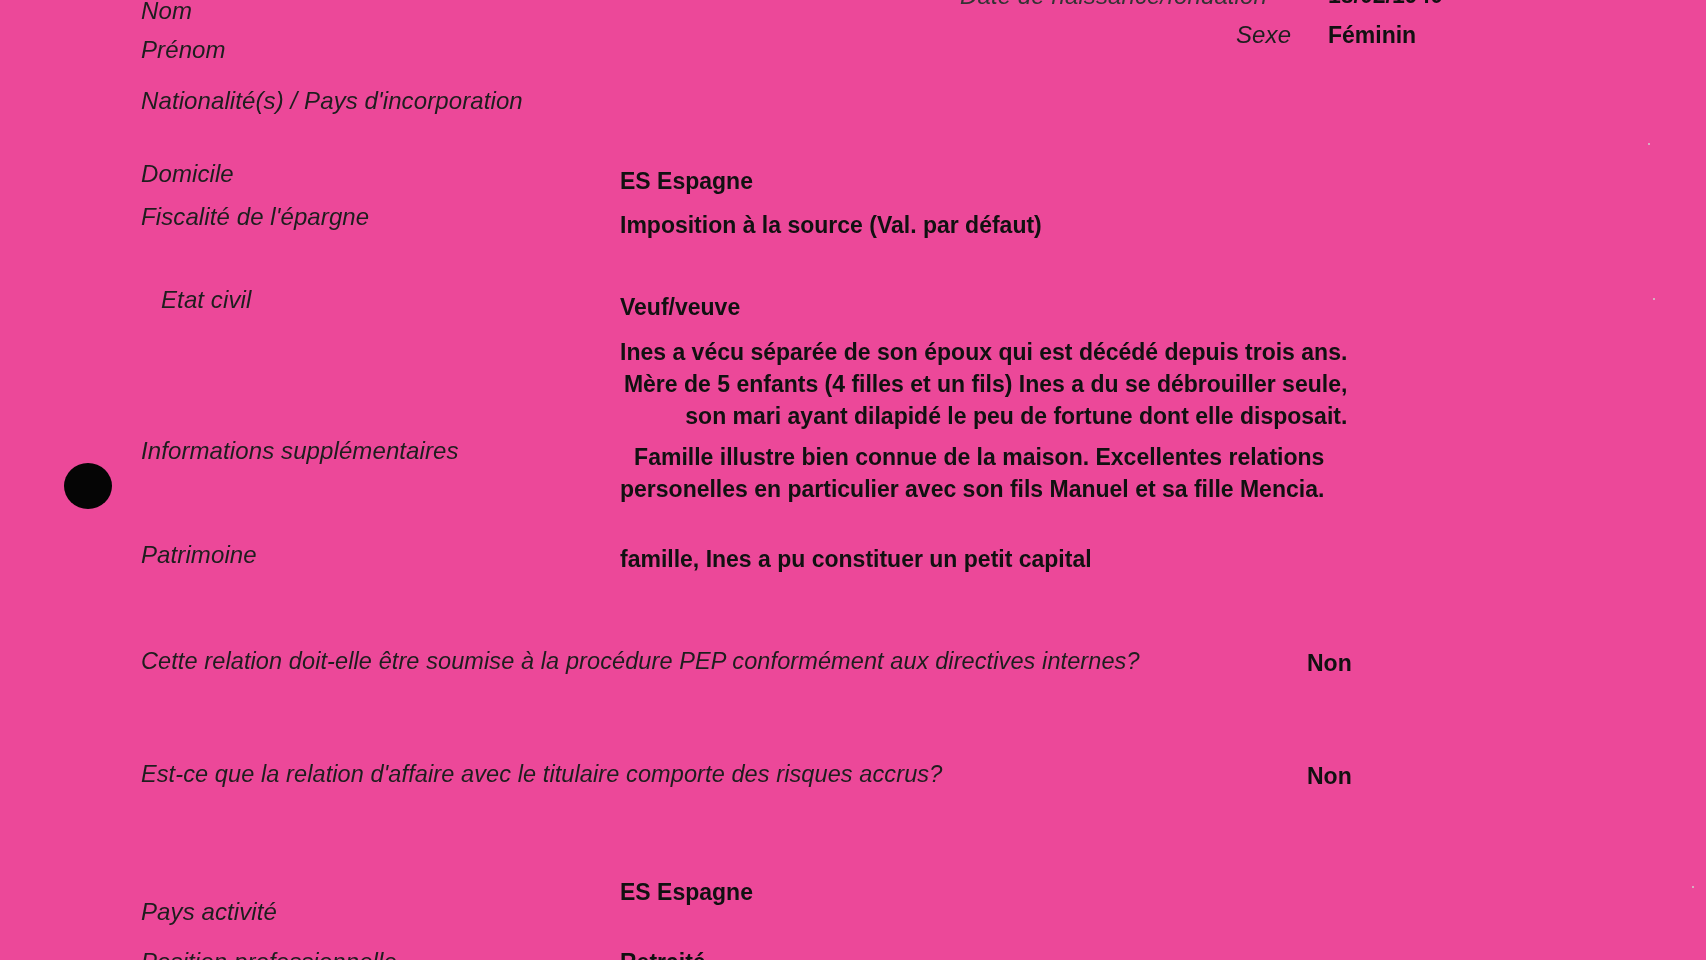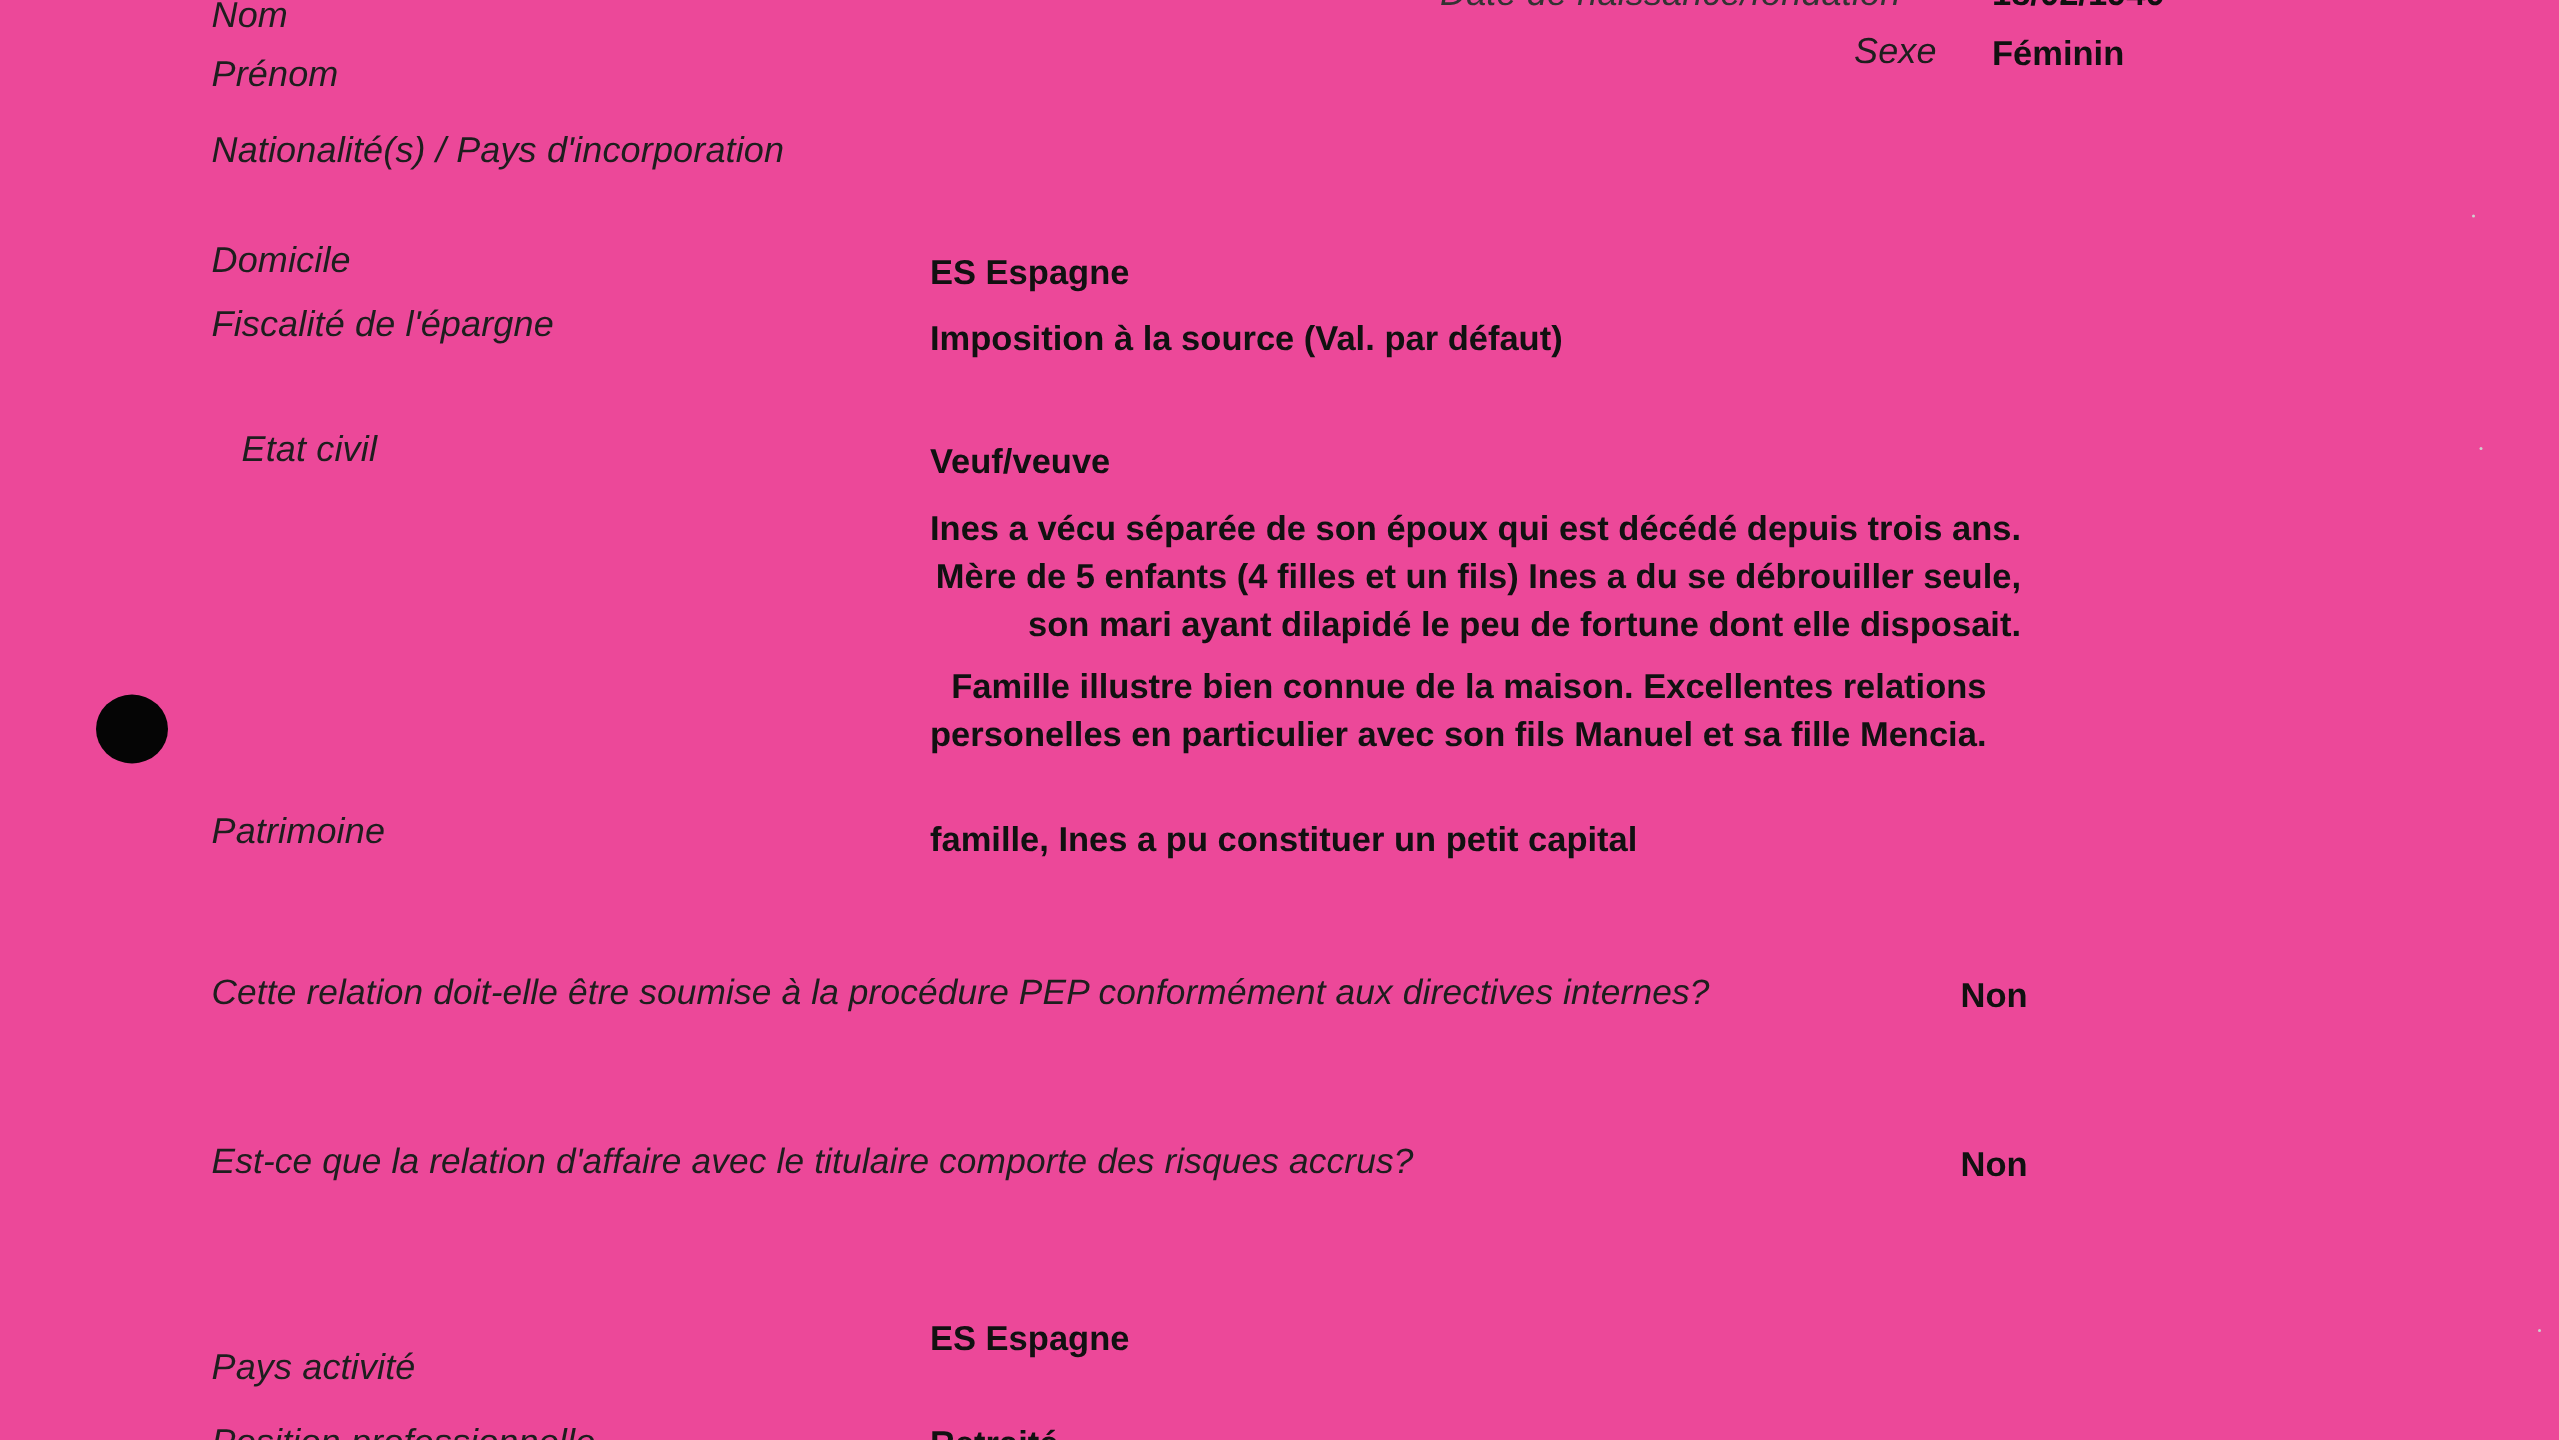--- a/index.html
+++ b/index.html
@@ -97,20 +97,21 @@
   <div class="value" style="left:620px; top:291px;">Veuf/veuve</div>
 
   <div class="value multi" style="left:620px; top:336px;">
     <span class="line">Ines a vécu séparée de son époux qui est décédé depuis trois ans.</span>
     <span class="line">Mère de 5 enfants (4 filles et un fils) Ines a du se débrouiller seule,</span>
     <span class="line">son mari ayant dilapidé le peu de fortune dont elle disposait.</span>
   </div>
 
   <div class="punch-hole"></div>
 
+  <div class="label" style="left:141px; top:437px;">Informations supplémentaires</div>
   <div class="value multi" style="left:620px; top:441px;">
     <span class="line">Famille illustre bien connue de la maison. Excellentes relations</span>
     <span class="line">personelles en particulier avec son fils Manuel et sa fille Mencia.</span>
   </div>
 
   <div class="label" style="left:141px; top:541px;">Patrimoine</div>
   <div class="value multi" style="left:620px; top:543px;">
     <span class="line">famille, Ines a pu constituer un petit capital</span>
   </div>
 

